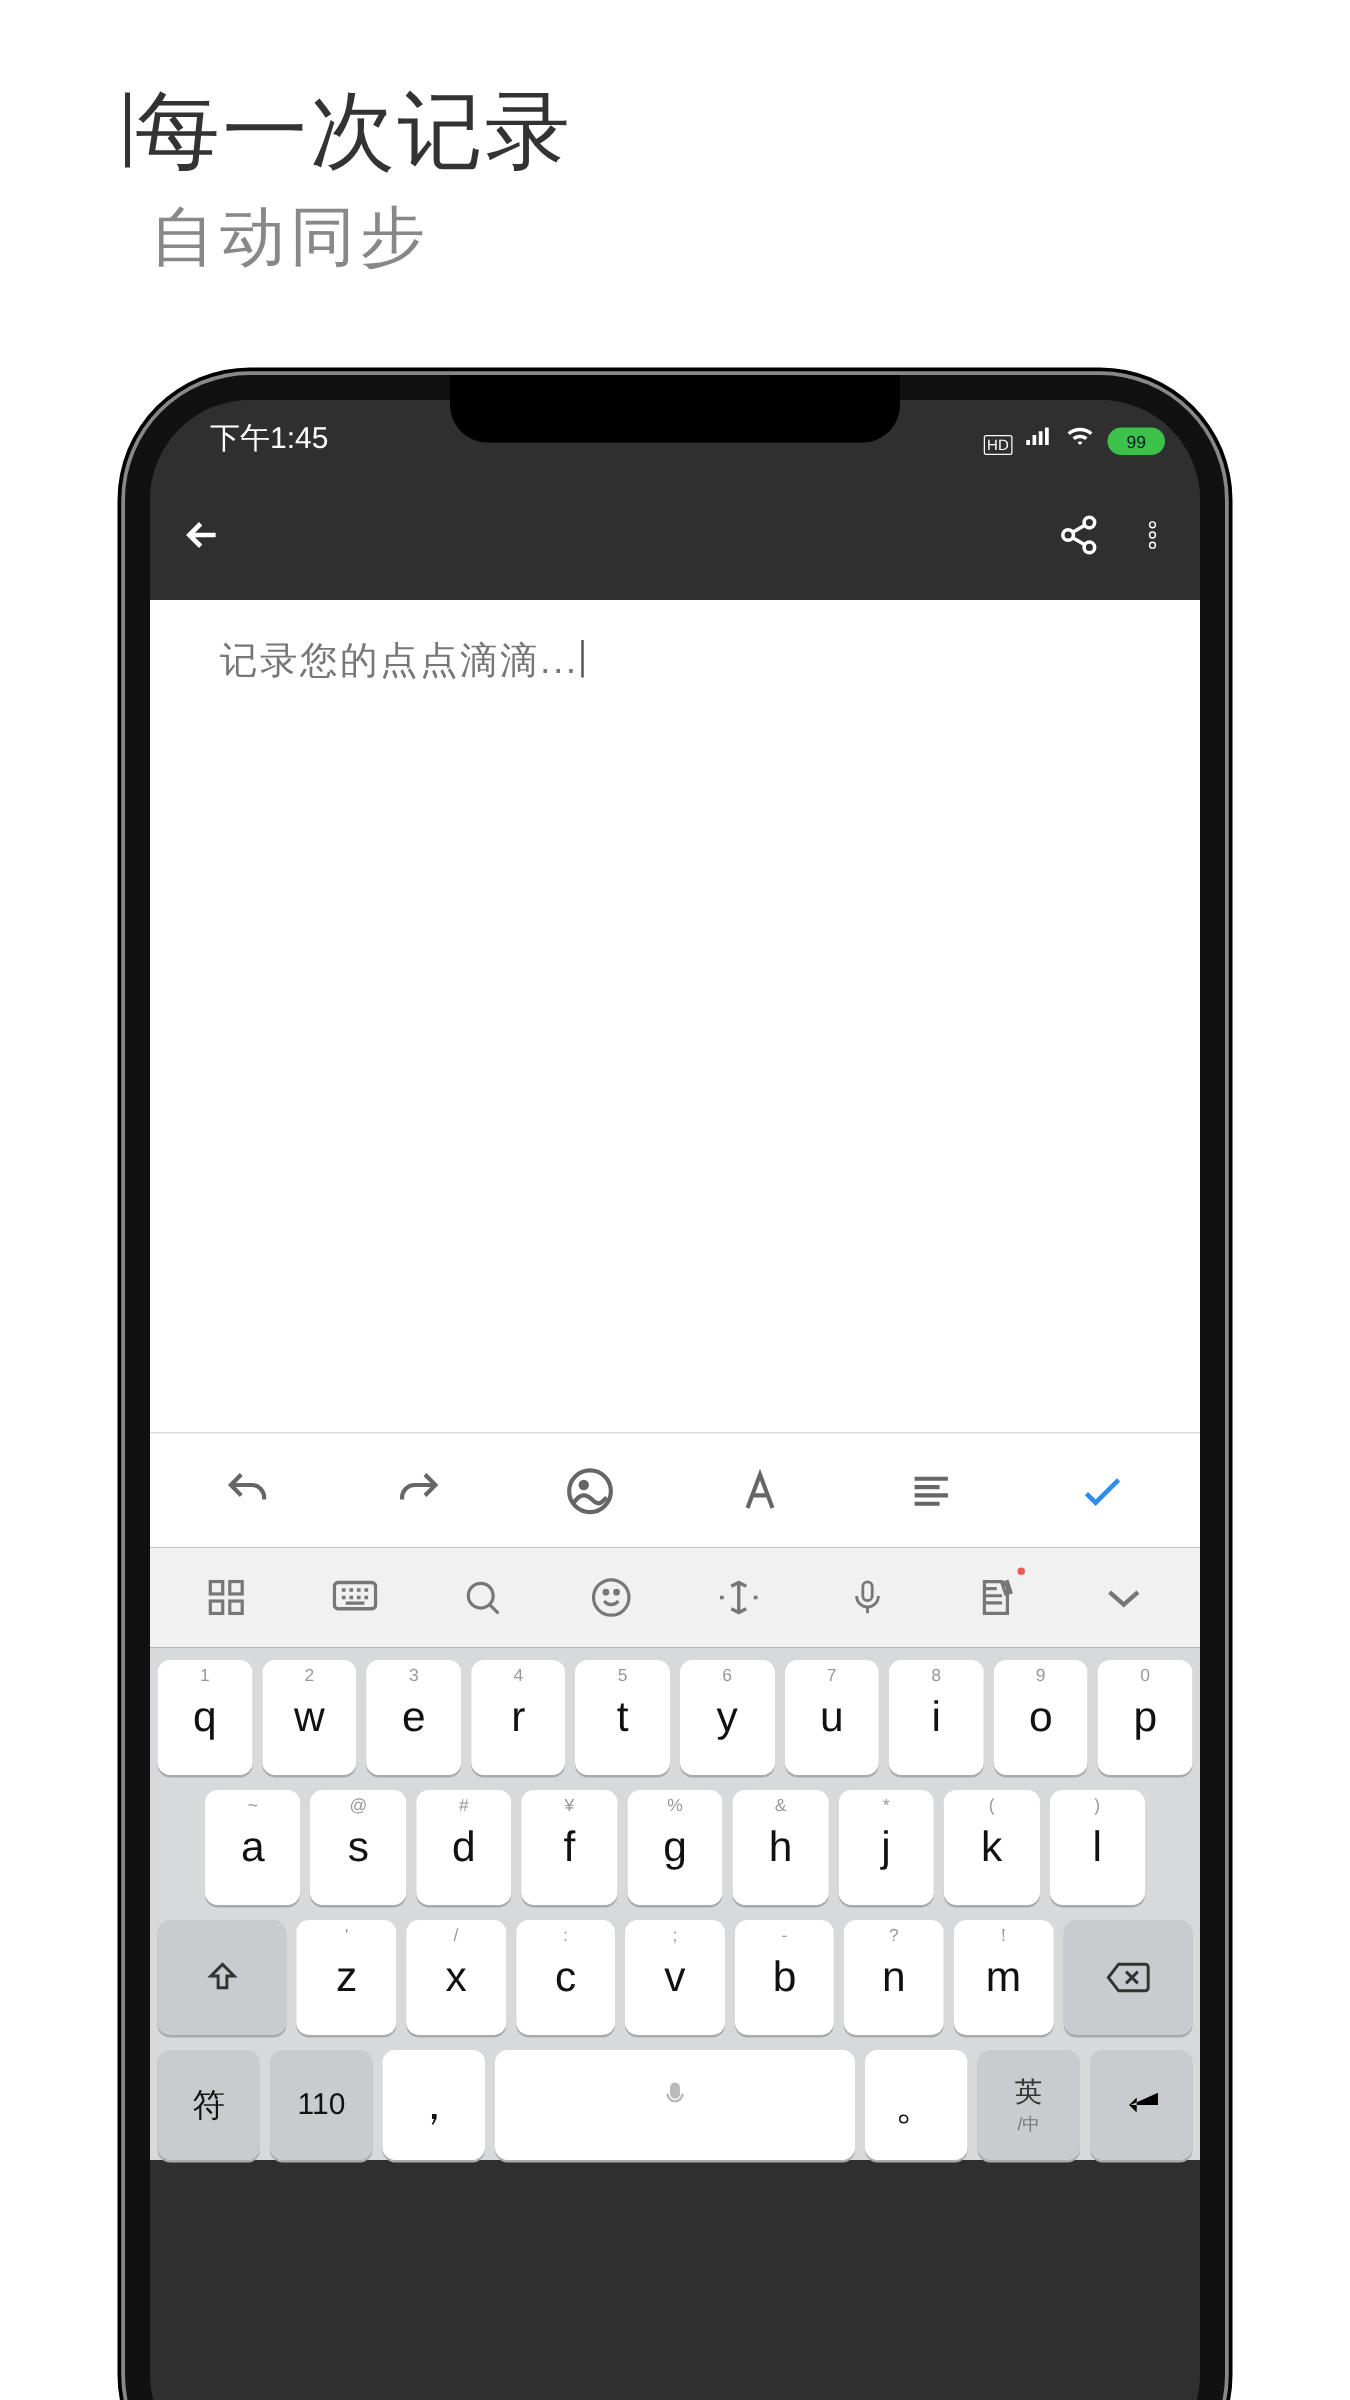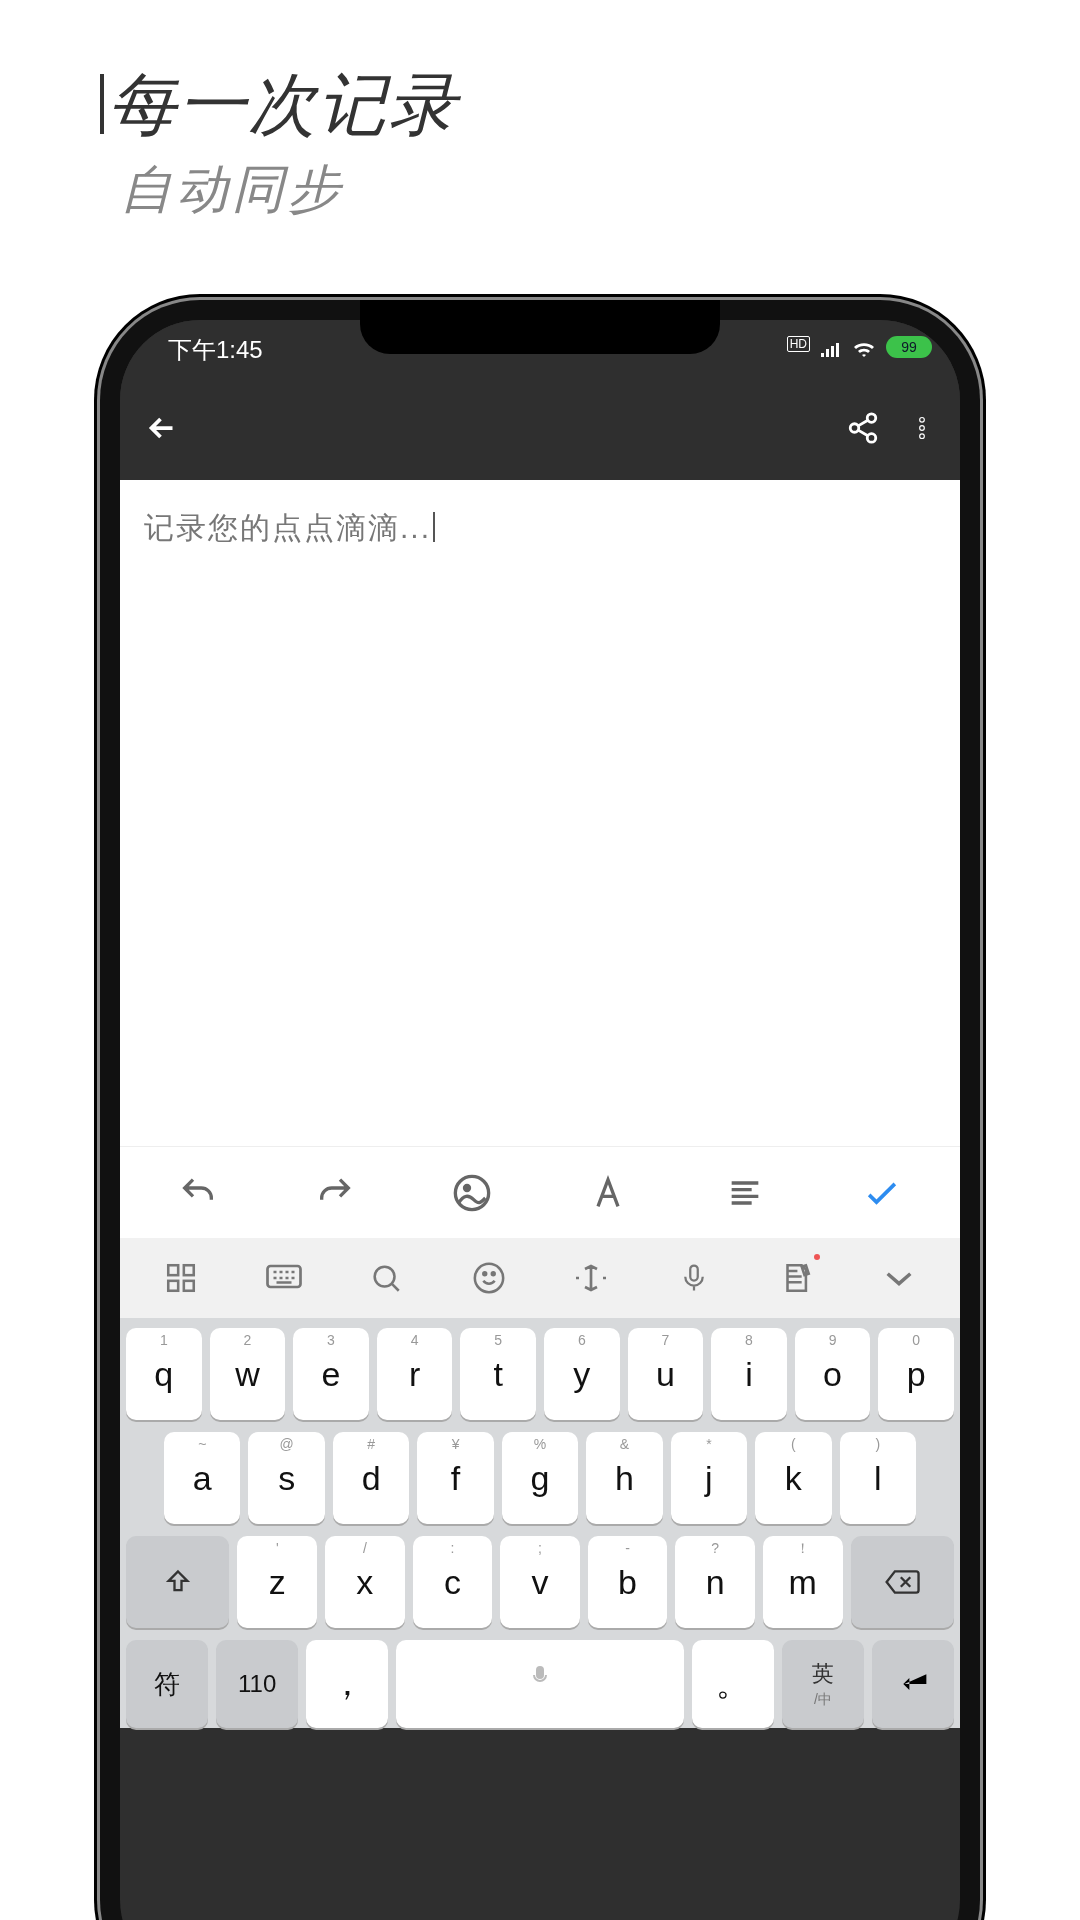--- a/index.html
+++ b/index.html
@@ -8,21 +8,20 @@
     height: 1920px;
     background: #fff;
     font-family: -apple-system, "PingFang SC", "Microsoft YaHei", sans-serif;
     position: relative;
     overflow: hidden;
   }
   .promo-heading {
     position: absolute;
     top: 60px;
     left: 100px;
-    font-style: italic;
   }
   .promo-heading .line1 {
     font-size: 68px;
     font-weight: 400;
     color: #333;
     letter-spacing: 2px;
   }
   .promo-heading .line1::before {
     content: "";
     display: inline-block;
@@ -83,21 +82,21 @@
     height: 60px;
     background: #2f2f2f;
     color: #fff;
     display: flex;
     align-items: center;
     justify-content: space-between;
     padding: 0 28px;
     font-size: 24px;
   }
   .status-left { margin-left: 20px; }
-  .status-right { display: flex; align-items: flex-start; gap: 10px; }
+  .status-right { display: flex; align-items: flex-end; gap: 10px; }
   .hd { font-size: 12px; border: 1px solid #fff; padding: 0 2px; border-radius: 2px; }
   .signal, .wifi { display: inline-block; }
   .battery {
     width: 46px; height: 22px; border-radius: 11px;
     background: #3cc24a; display: inline-flex;
     align-items: center; justify-content: center;
     font-size: 14px; color: #0f172a;
   }
 
   
@@ -115,20 +114,21 @@
   
   .editor {
     background: #fff;
     height: 666px;
     padding: 28px 24px;
   }
   .placeholder {
     color: #777;
     font-size: 30px;
     letter-spacing: 2px;
+    margin-left: 32px;
   }
   .placeholder .cursor {
     display: inline-block;
     width: 2px;
     height: 30px;
     background: #555;
     vertical-align: -4px;
     margin-left: 2px;
   }
 

